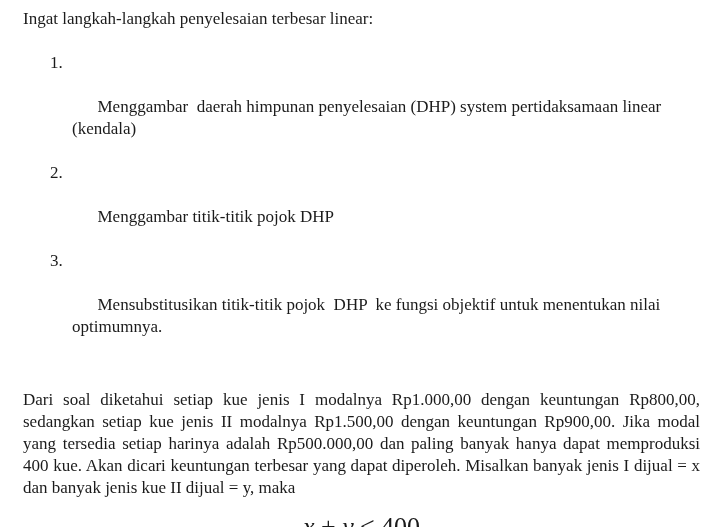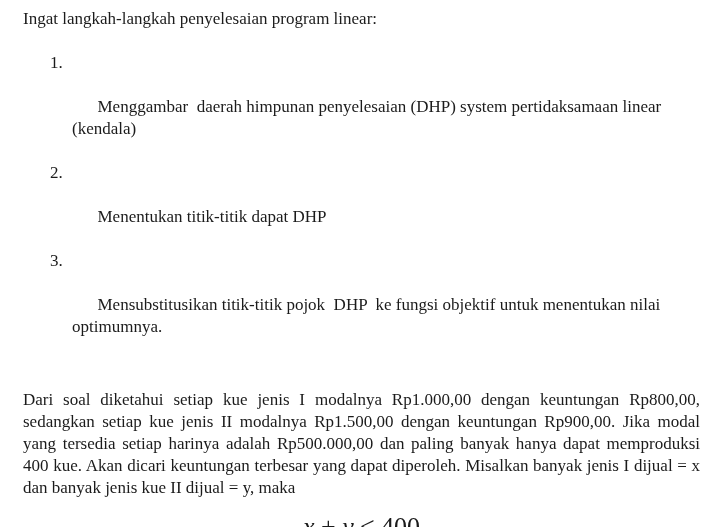--- a/index.html
+++ b/index.html
@@ -51,30 +51,30 @@
   }
   .mi {
     font-style: italic;
   }
 </style>
 </head>
 <body>
 
 <div class="page">
 
-  <p class="intro">Ingat langkah-langkah penyelesaian program linear:</p>
+  <p class="intro">Ingat langkah-langkah penyelesaian terbesar linear:</p>
 
   <div class="steps">
     <div class="step">
       <span class="num">1.</span>
       <span class="txt">Menggambar  daerah himpunan penyelesaian (DHP) system pertidaksamaan linear (kendala)</span>
     </div>
     <div class="step">
       <span class="num">2.</span>
-      <span class="txt">Menentukan titik-titik dapat DHP</span>
+      <span class="txt">Menggambar titik-titik pojok DHP</span>
     </div>
     <div class="step">
       <span class="num">3.</span>
       <span class="txt">Mensubstitusikan titik-titik pojok  DHP  ke fungsi objektif untuk menentukan nilai optimumnya.</span>
     </div>
   </div>
 
   <p class="para">Dari soal diketahui setiap kue jenis I modalnya Rp1.000,00 dengan keuntungan Rp800,00, sedangkan setiap kue jenis II modalnya Rp1.500,00 dengan keuntungan Rp900,00. Jika modal yang tersedia setiap harinya adalah Rp500.000,00 dan paling banyak hanya dapat memproduksi 400 kue. Akan dicari keuntungan terbesar yang dapat diperoleh. Misalkan banyak jenis I dijual = x dan banyak jenis kue II dijual = y, maka</p>
 
   <div class="equation first"><span class="mi">x</span><span> + </span><span class="mi">y</span><span> ≤ 400</span></div>

